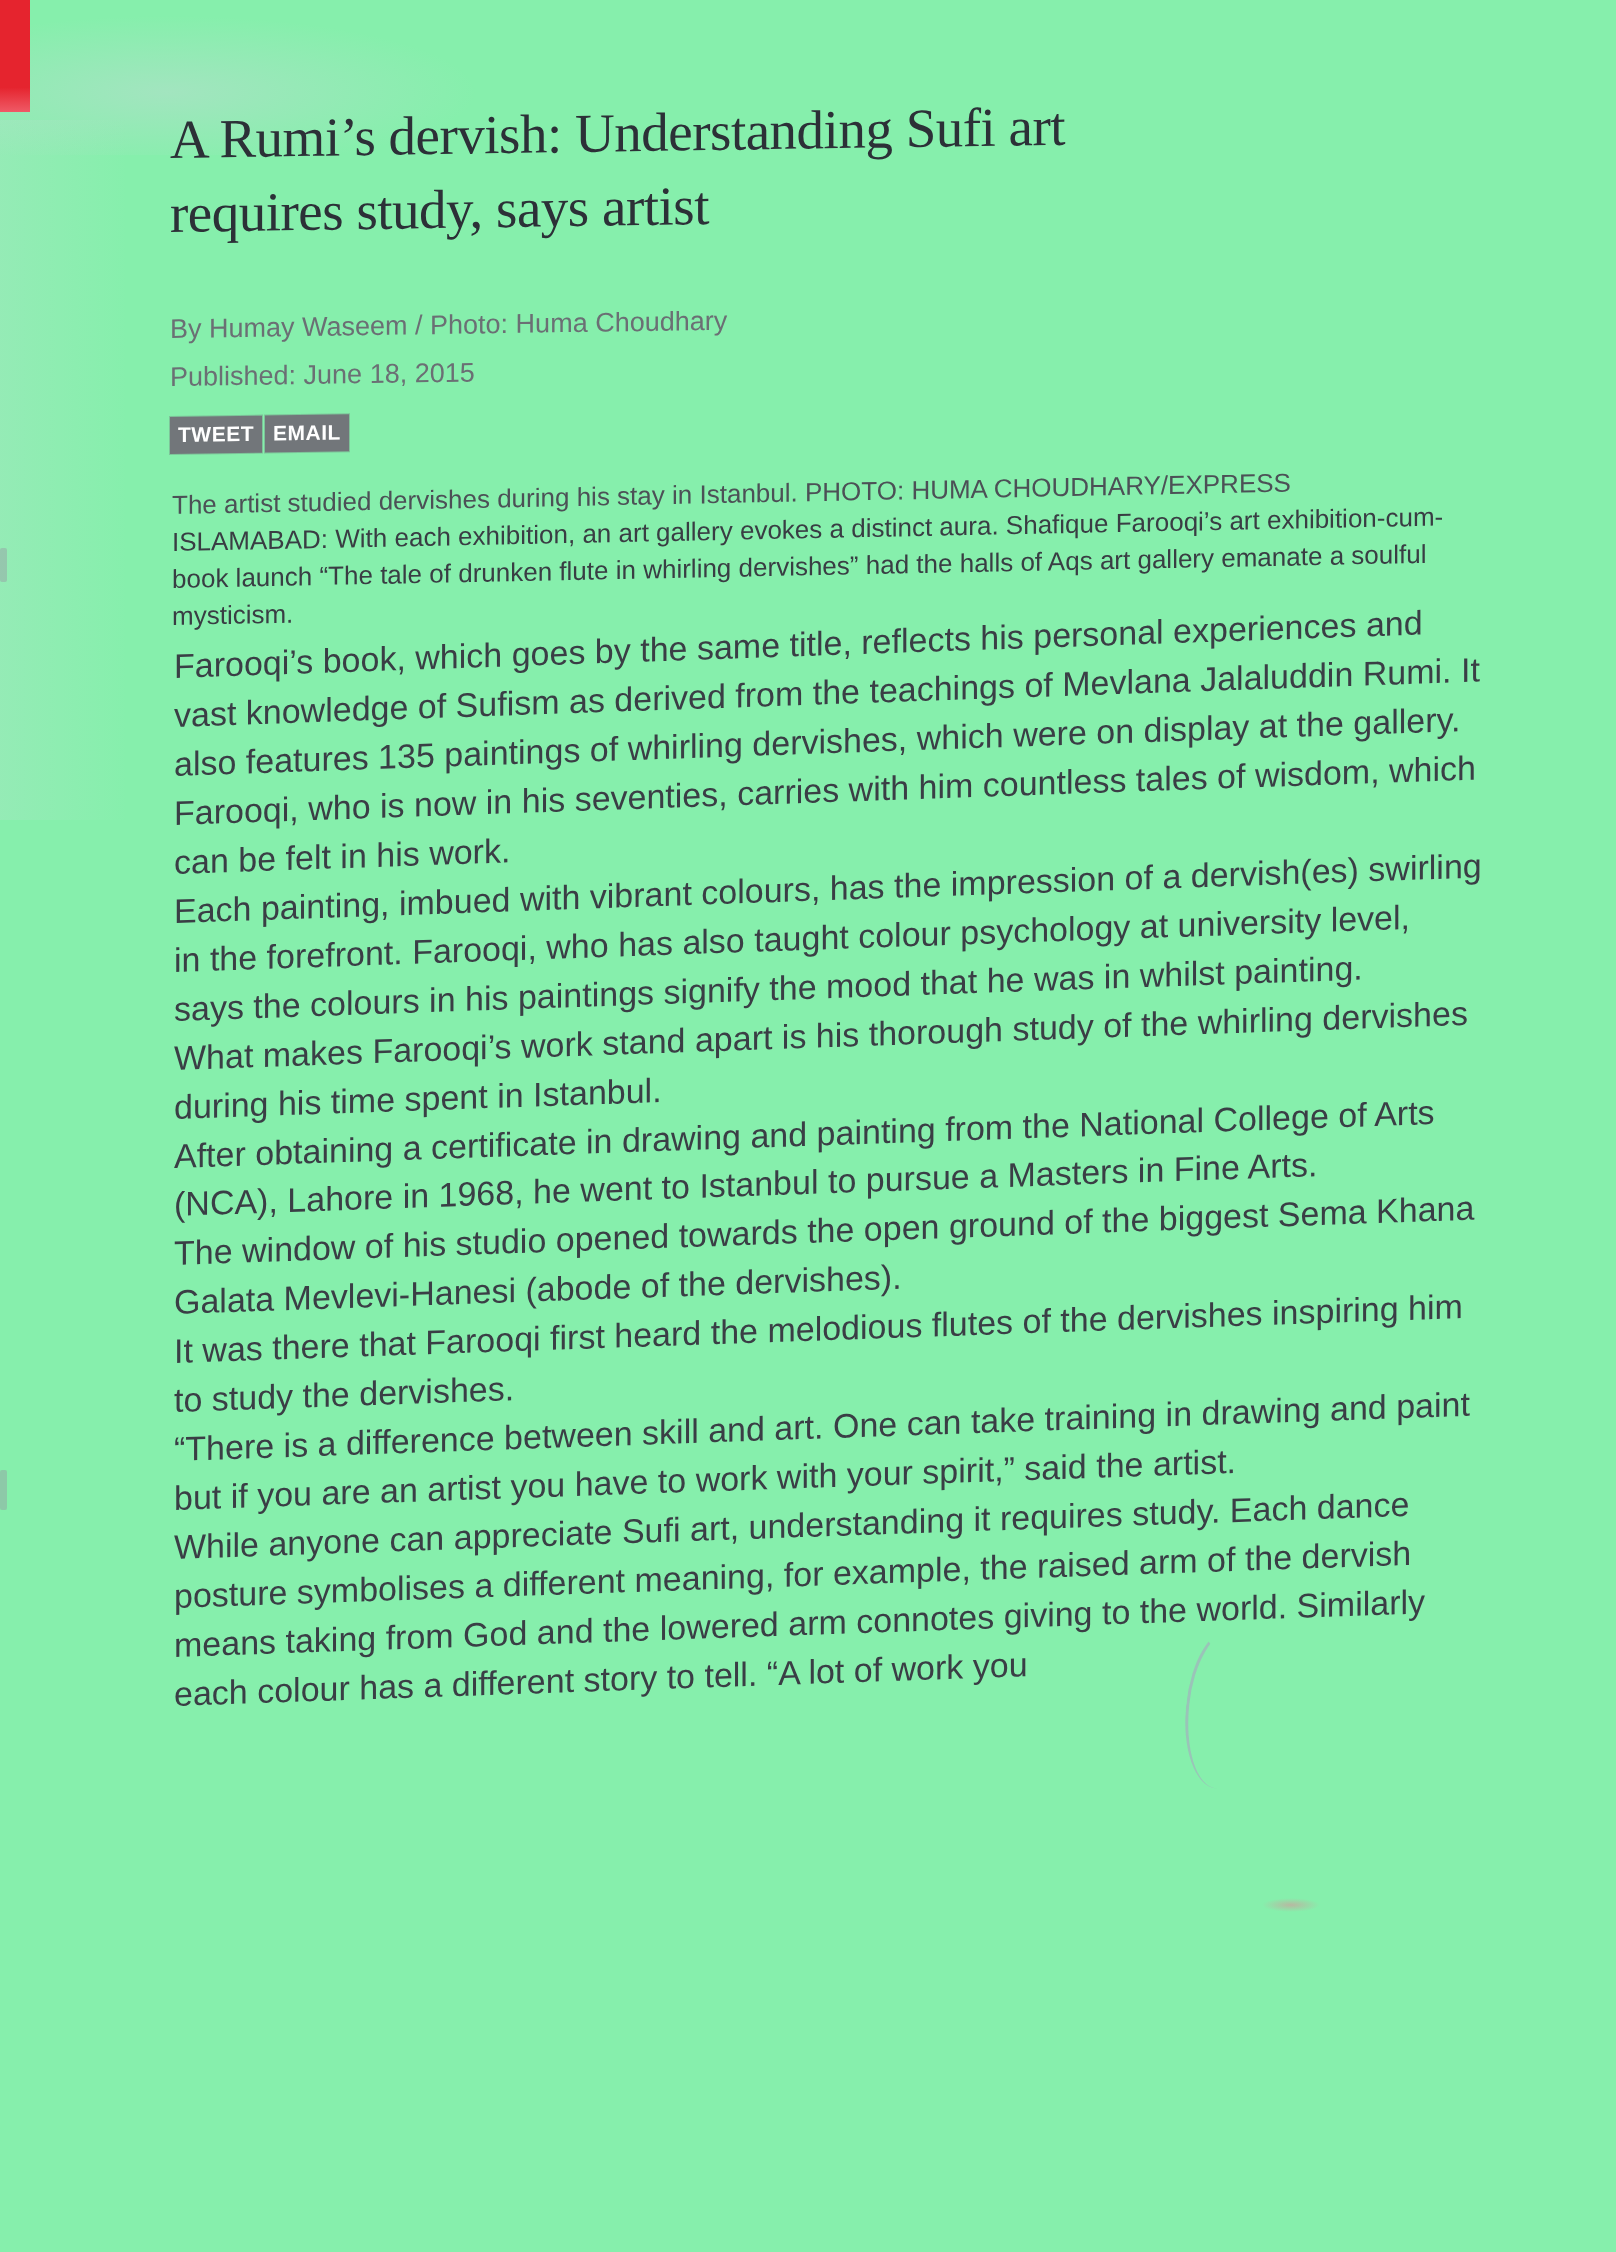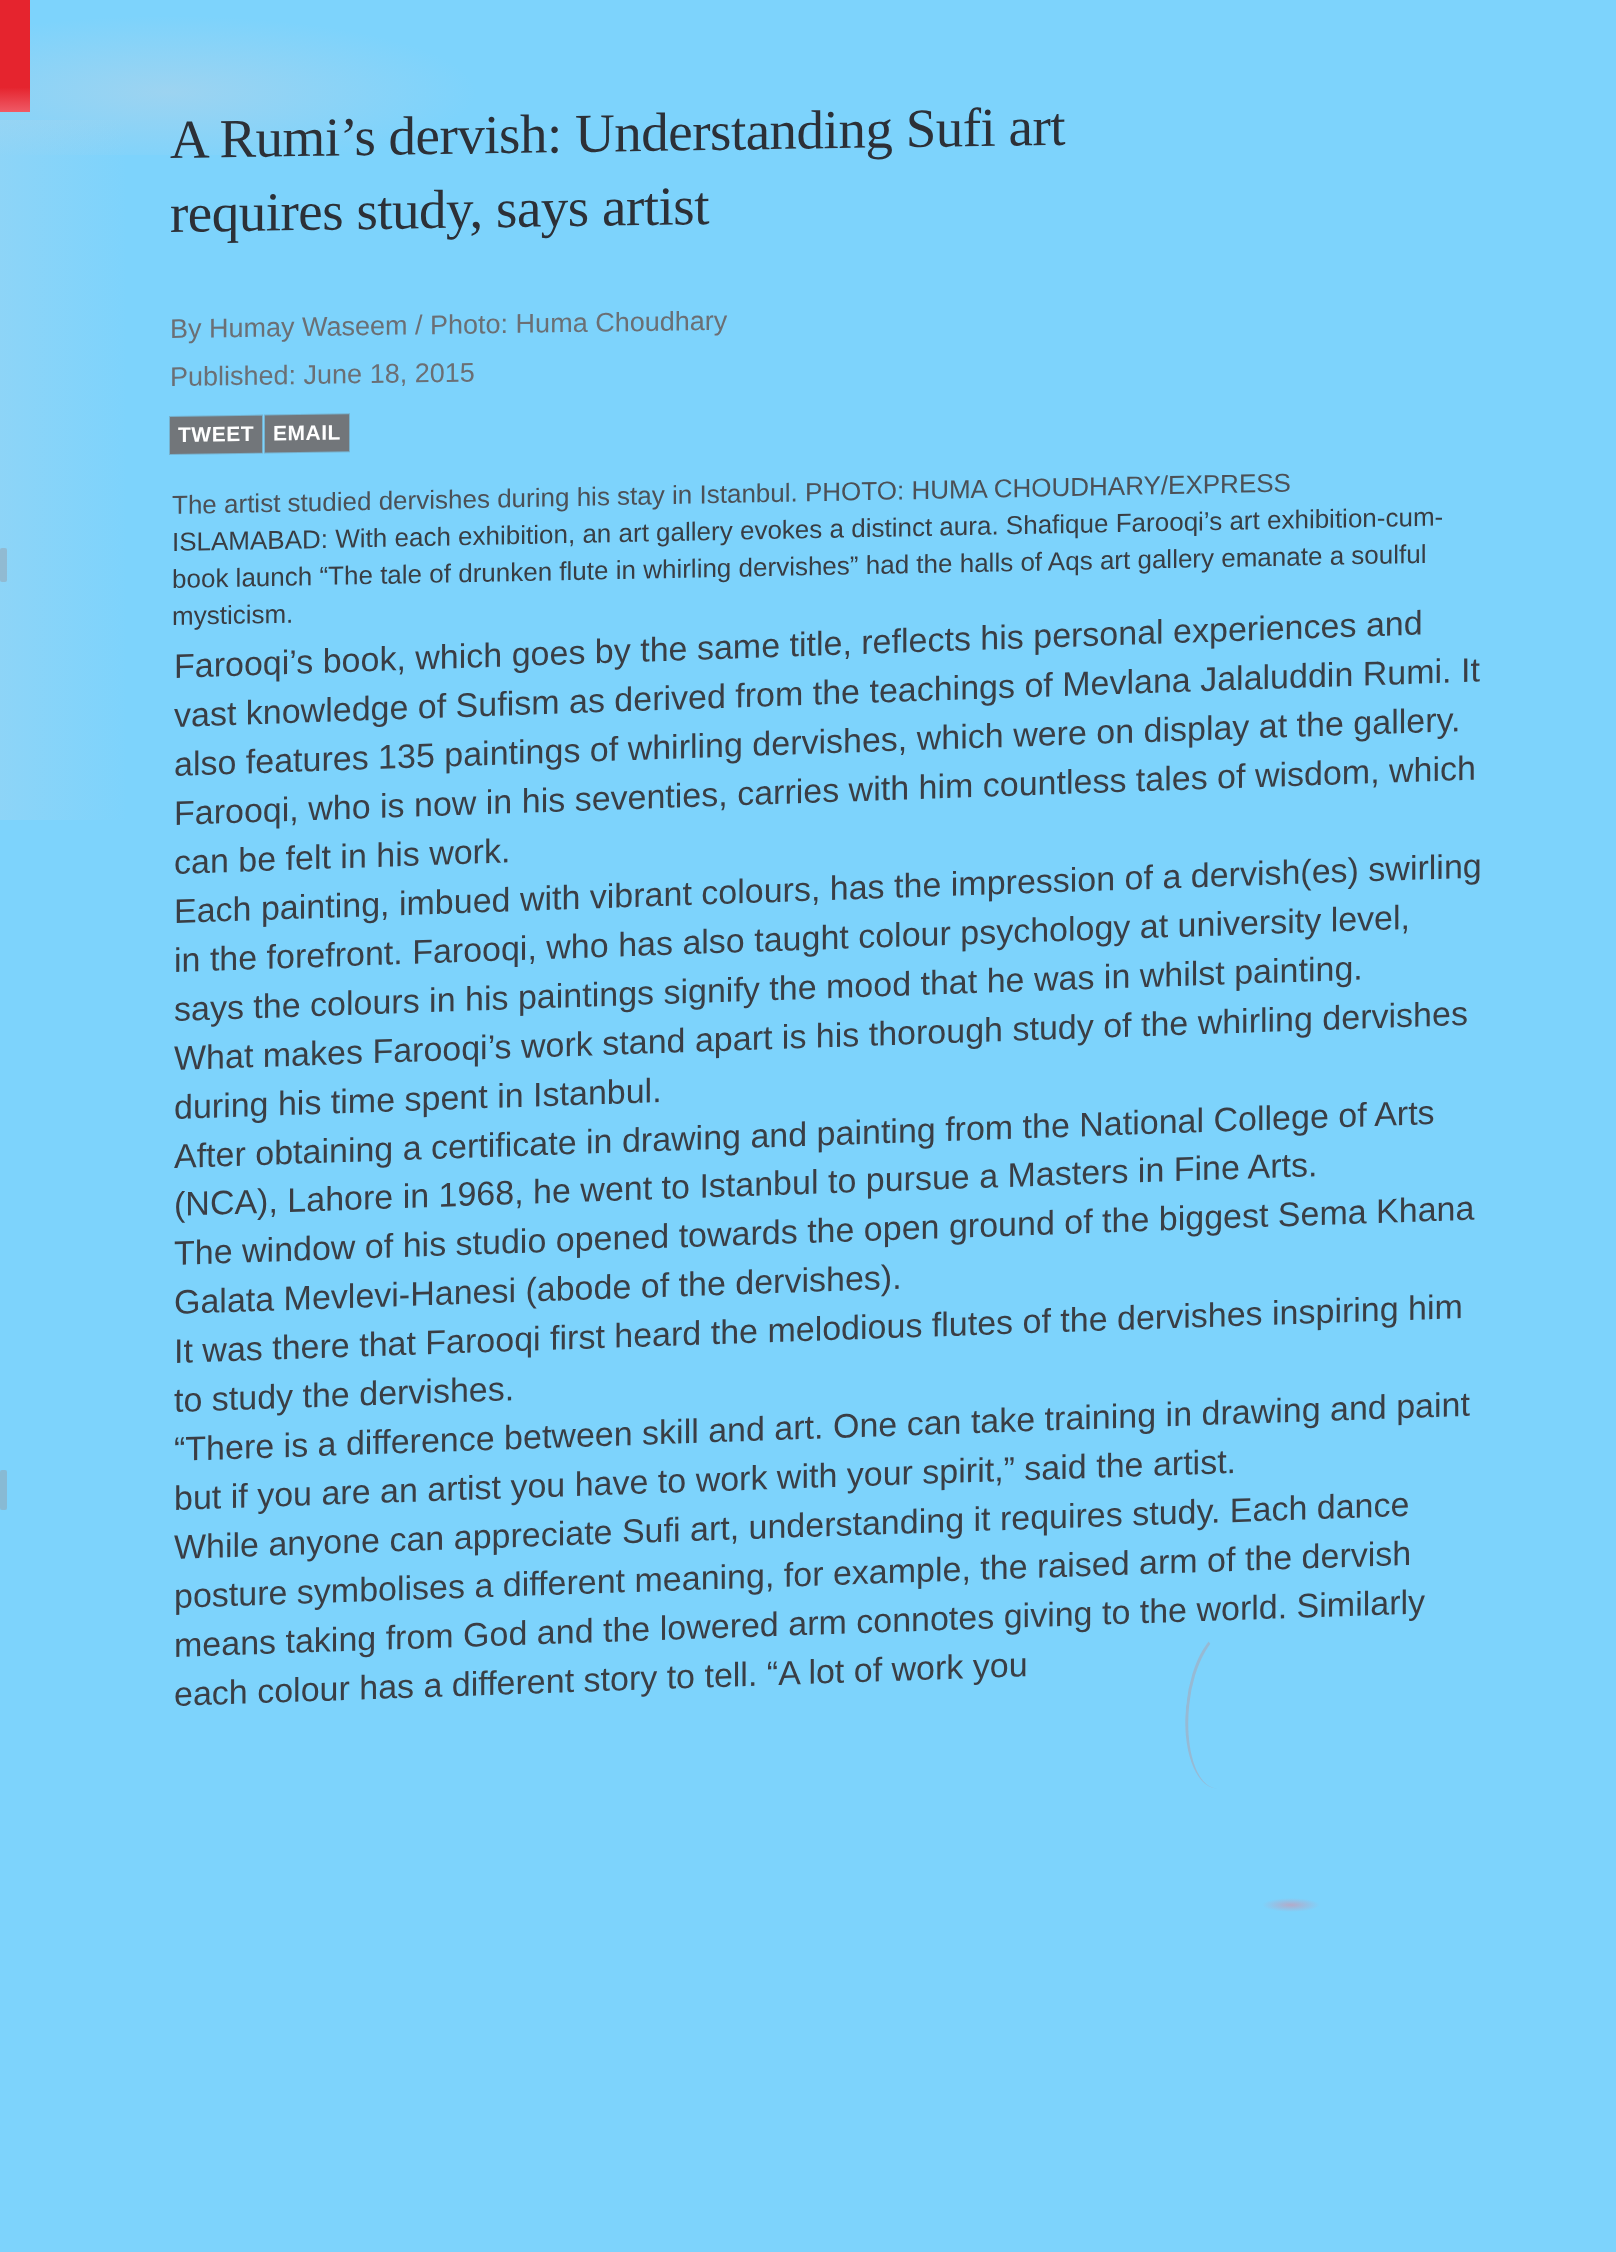--- a/index.html
+++ b/index.html
@@ -1,19 +1,19 @@
 <!DOCTYPE html>
 <html><head>
 <meta charset="utf-8">
 <style>
   html, body { margin:0; padding:0; background:#e9e9e9; }
   #page {
     position:relative;
     width:1616px; height:2252px;
-    background:#7dd3fc;
+    background:#86efac;
     overflow:hidden;
     font-family:"Liberation Sans", "DejaVu Sans", sans-serif;
   }
   
   .scan-shade {
     position:absolute; left:0; top:15px; width:480px; height:140px;
     background:radial-gradient(ellipse at 35% 55%, rgba(208,212,222,0.38), rgba(208,212,222,0) 70%);
   }
   .scan-shade2 {
     position:absolute; left:0; top:120px; width:160px; height:700px;

